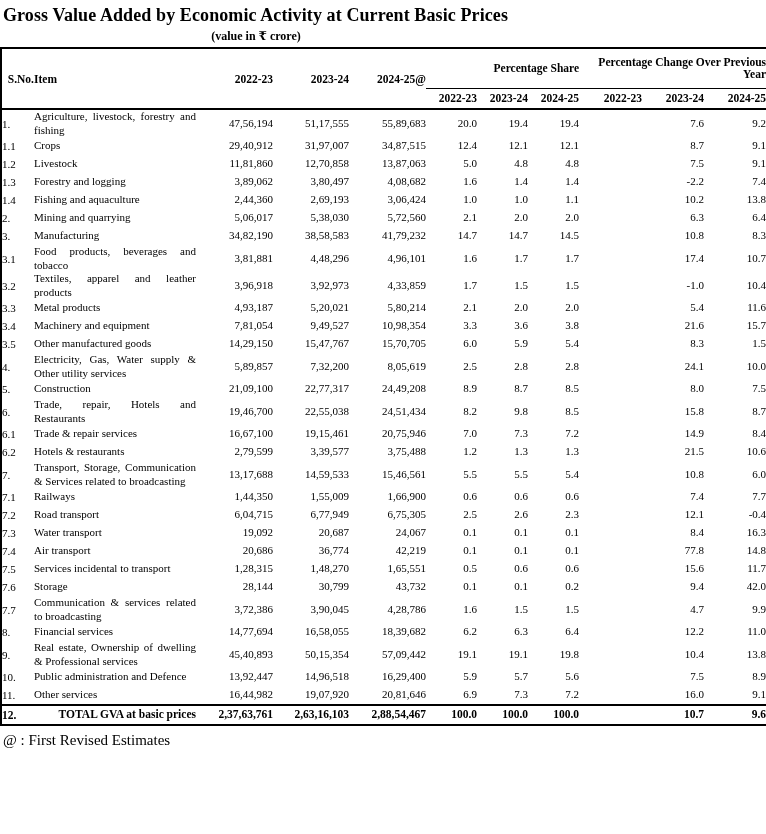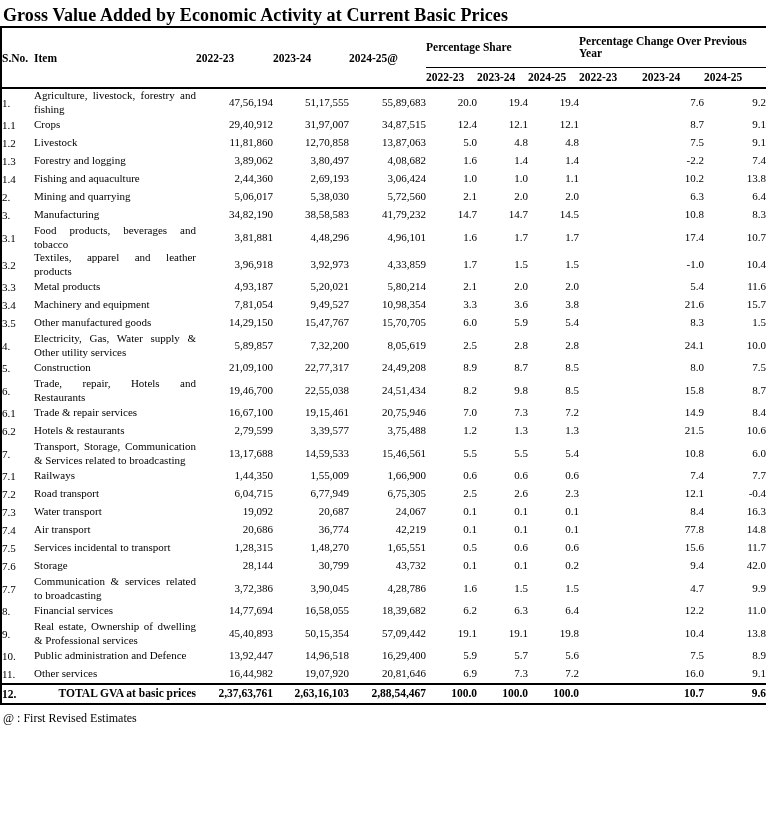--- a/index.html
+++ b/index.html
@@ -33,21 +33,21 @@
   table.gva th, table.gva td {
     border: 0;
     padding: 0;
     vertical-align: middle;
     overflow: hidden;
   }
   
   table.gva { border: 2px solid #000; }
 
   
-  thead th { font-weight: bold; font-size: 11.5px; text-align: left; }
+  thead th { font-weight: bold; font-size: 11.5px; text-align: right; }
   thead tr.h1 { height: 40px; }
   thead tr.h2 { height: 21px; }
   thead tr.h2 th { border-top: 1px solid #000; }
   th.sno-h { border-right: 3px solid #000; vertical-align: middle; }
   th.item-h { border-right: 2px solid #000; text-align: left; padding-left: 4px; vertical-align: middle; }
   th.vy { vertical-align: middle; }
   th.vy-last { border-right: 2px solid #000; }
   th.group { vertical-align: middle; padding: 0 6px; }
   th.group-share { border-right: 2px solid #000; }
   th.sub { font-size: 11.5px; }
@@ -77,30 +77,31 @@
     border-top: 2px solid #000;
     border-bottom: 2px solid #000;
     font-size: 11.5px;
   }
   tr.total-row td.item { text-align: right; }
 
   
   tbody td { height: 18px; }
 
   .footnotes { margin: 6px 0 0 3px; }
-  .fn1 { font-size: 12px; margin-bottom: 11px; }
+  .fn1 { font-size: 15px; margin-bottom: 11px; }
   .fn2 { font-size: 10.5px; }
   .fn2 .note-label { font-weight: bold; }
 </style>
 </head>
 <body>
 
 <div class="page">
 
   <div class="title">Gross Value Added by Economic Activity at Current Basic Prices</div>
+  <div class="subtitle">(value in ₹ crore)</div>
 
   <table class="gva">
     <colgroup>
       <col style="width:33px">
       <col style="width:162px">
       <col style="width:77px">
         <col style="width:76px">
         <col style="width:77px">
       <col style="width:51px">
         <col style="width:51px">

